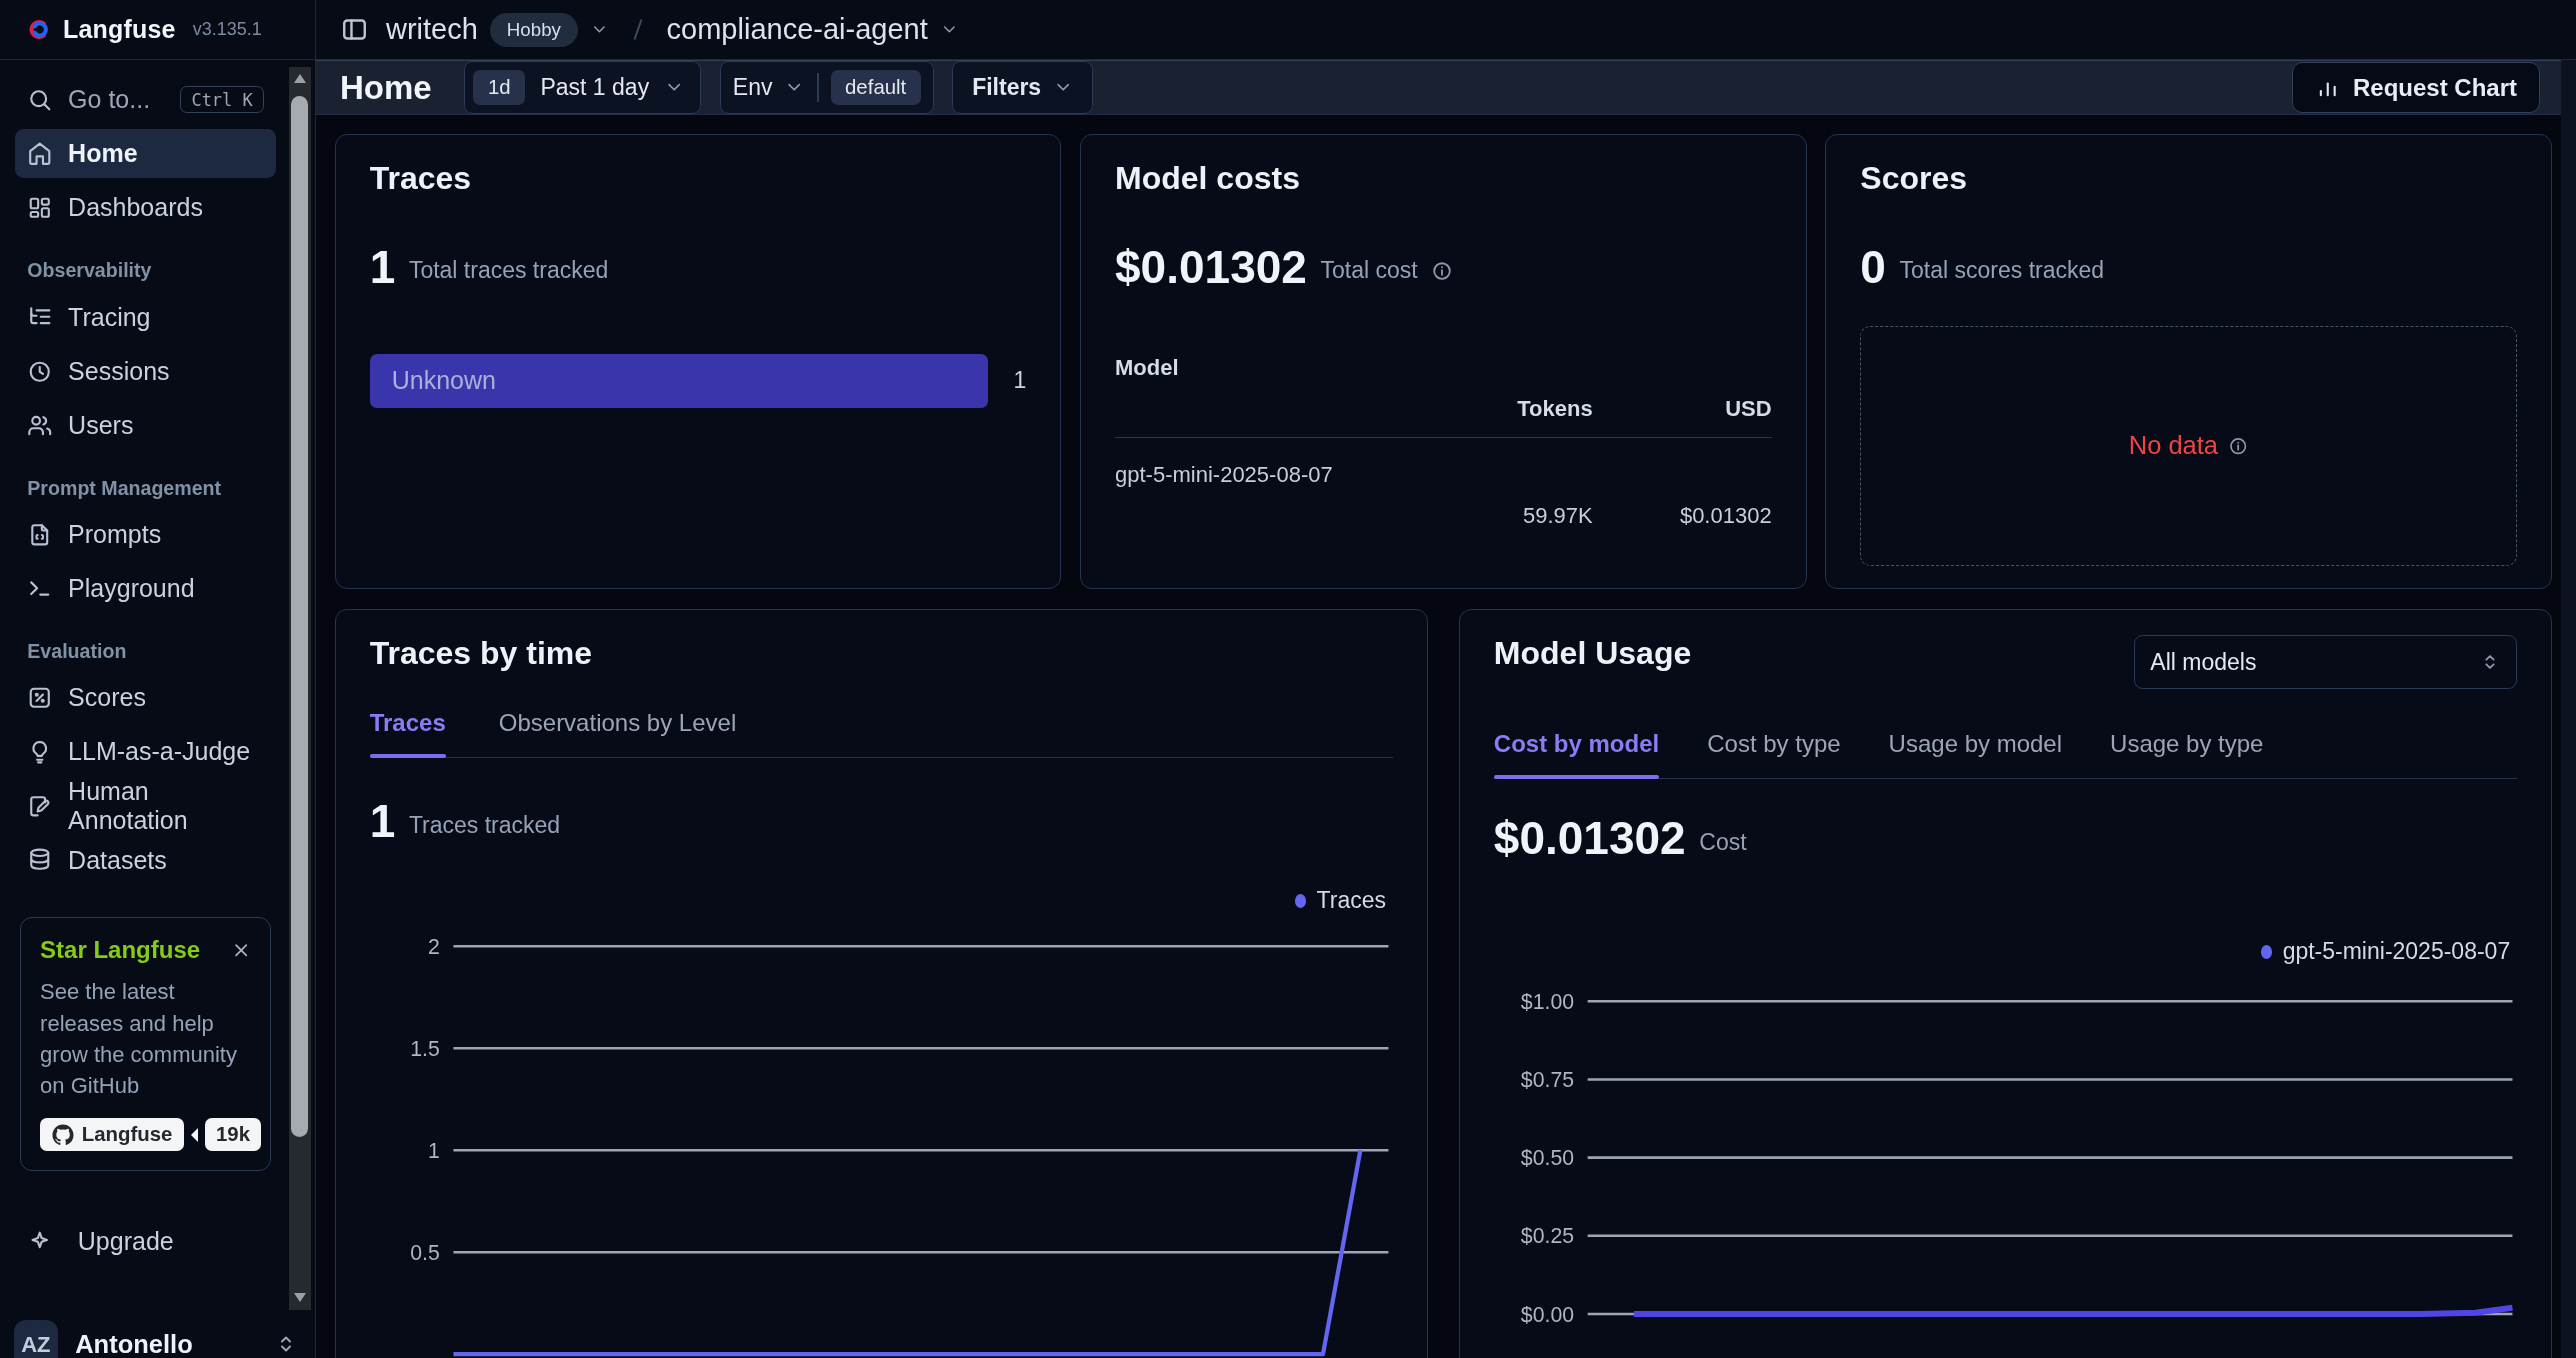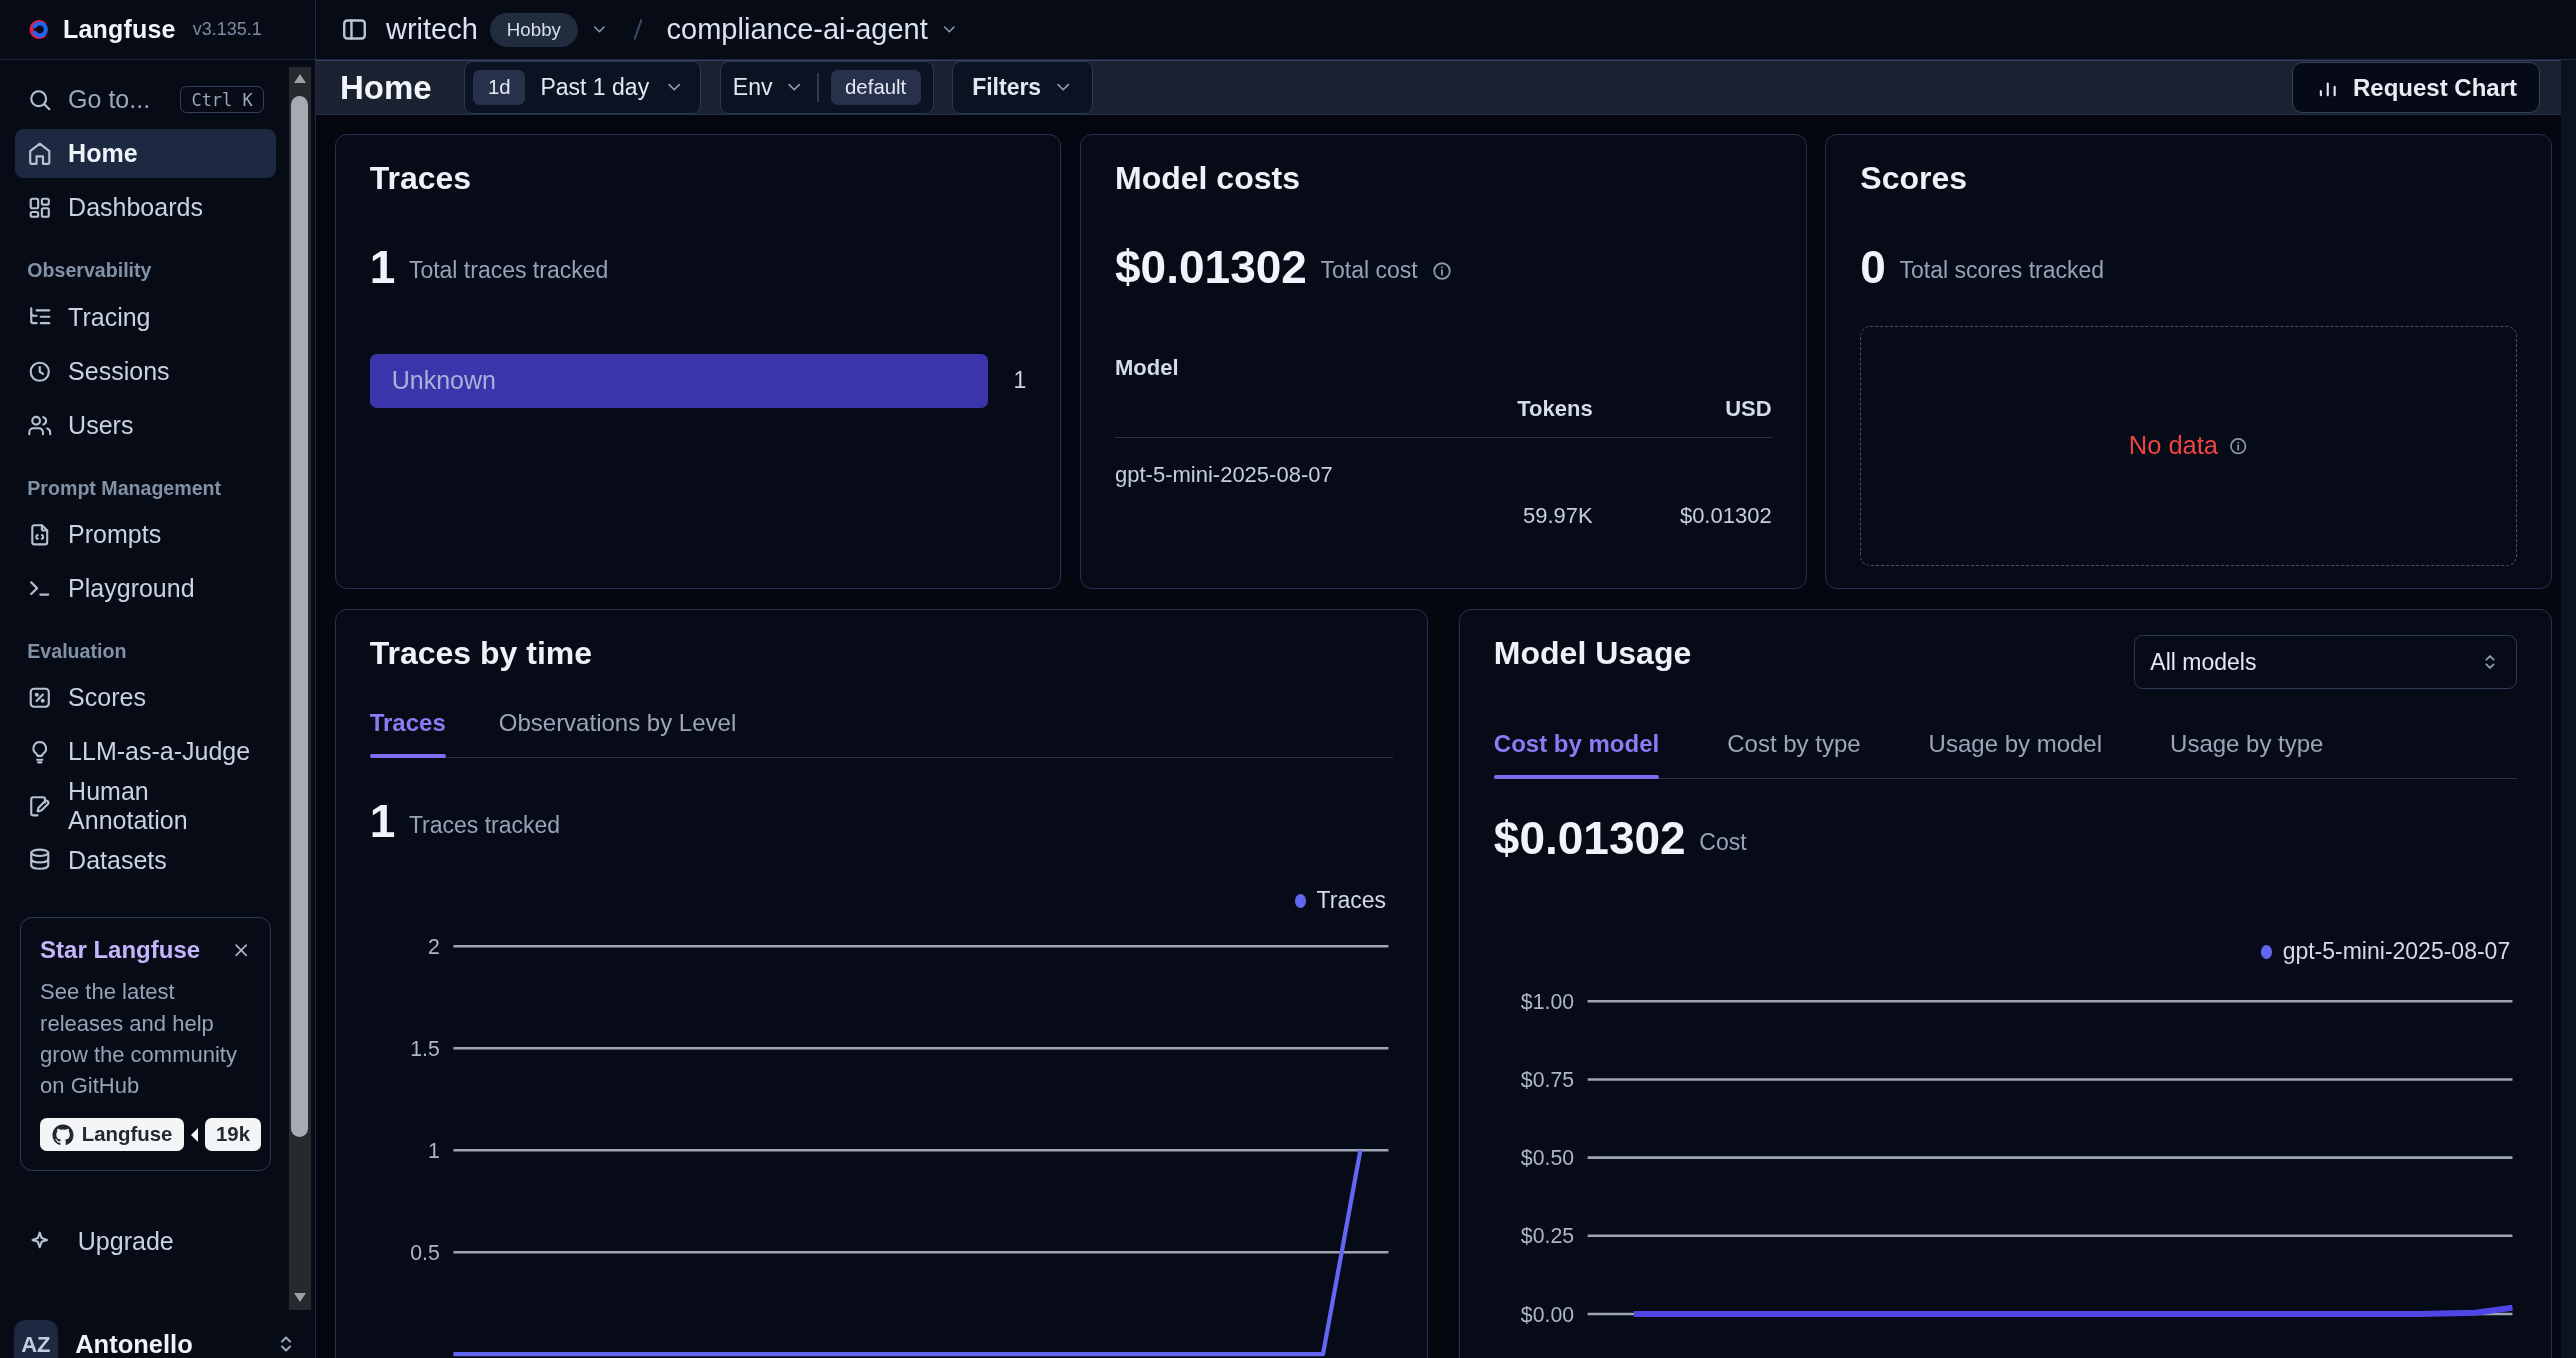--- a/index.html
+++ b/index.html
@@ -33,21 +33,21 @@
   .nav{height:1250px; overflow:hidden; padding:15.3px 39px 0 15.3px;}
   .nav-item{display:flex; align-items:center; gap:15.3px; height:49px; padding:0 12px; margin-bottom:5.1px; border-radius:8.5px; font-size:25px; color:var(--text-mid);}
   .nav-item svg{width:25.5px; height:25.5px; color:#b6c1d2; flex:0 0 25.5px;}
   .nav-item.active{background:#1d2940; color:#eef3fa; font-weight:600;}
   .goto{color:#9aa7b8;}
   .kbd{margin-left:auto; border:1.7px solid #33415c; border-radius:6.8px; padding:2.6px 10.2px; font-size:17px; font-family:"DejaVu Sans Mono",monospace; color:#9aa7b8;}
   .section-label{margin:27px 12px 10.2px; font-size:19.6px; font-weight:700; color:#8292a6;}
 
   .star-card{margin:32px 5.1px 0 5.1px; border:1.7px solid #2c3a55; border-radius:12px; padding:18.7px;}
   .star-head{display:flex; align-items:center; justify-content:space-between;}
-  .star-title{font-size:24px; font-weight:700; color:#c4b5fd;}
+  .star-title{font-size:24px; font-weight:700; color:#84cc16;}
   .star-close{color:#aab6c6;}
   .star-body{margin-top:12px; font-size:22px; line-height:1.42; color:#94a3b8;}
   .gh-row{margin-top:17px; display:flex; align-items:center; gap:6.8px;}
   .gh-pill{background:#f3f5f7; border-radius:6.8px; padding:5.1px 12px; display:flex; align-items:center; gap:7.7px; font-size:20.4px; font-weight:700; color:#24292f;}
   .gh-notch{width:0;height:0;border-top:7.7px solid transparent;border-bottom:7.7px solid transparent;border-right:7.7px solid #f3f5f7;}
   .gh-count{background:#f3f5f7; border-radius:6.8px; padding:5.1px 11px; font-size:20.4px; font-weight:700; color:#24292f;}
 
   .upgrade-row{margin-top:46px;gap:25px;}
 
   .user-row{position:absolute; top:1250px; left:0; right:0; height:119px; background:var(--panel); display:flex; align-items:flex-start; padding:10.2px 17px 0 13.6px; gap:17px;}
@@ -115,21 +115,21 @@
   .tbt-legend{margin-top:39px;}
   .mu-legend{margin-top:73px;}
   .chart{width:100%; overflow:visible;}
   .chart-tbt{height:459px; margin-top:22px;}
   .chart-mu{height:357px; margin-top:25.5px;}
 
   
   .mu-head{display:flex; align-items:flex-start; justify-content:space-between;}
   .select{width:383px; height:54px; border:1.7px solid #2c3a57; border-radius:8.5px; display:flex; align-items:center; padding:0 15.3px; font-size:23px; color:#e3e9f2; background:#060b17;}
   .select .chev{margin-left:auto;}
-  .mu-tabs{gap:68px; margin-top:41px;}
+  .mu-tabs{gap:48px; margin-top:41px;}
   .mu-metric{margin-top:32px;}
 </style>
 </head>
 <body>
 
 <header class="topbar">
   <div class="topbar-left">
     <span>
       <svg width="29" height="29" viewBox="0 0 24 24">
         <path d="M18 7.2a6.2 6.2 0 1 0 0 9.6" stroke="#e11d48" stroke-width="3.4" fill="none" stroke-linecap="round"></path>

